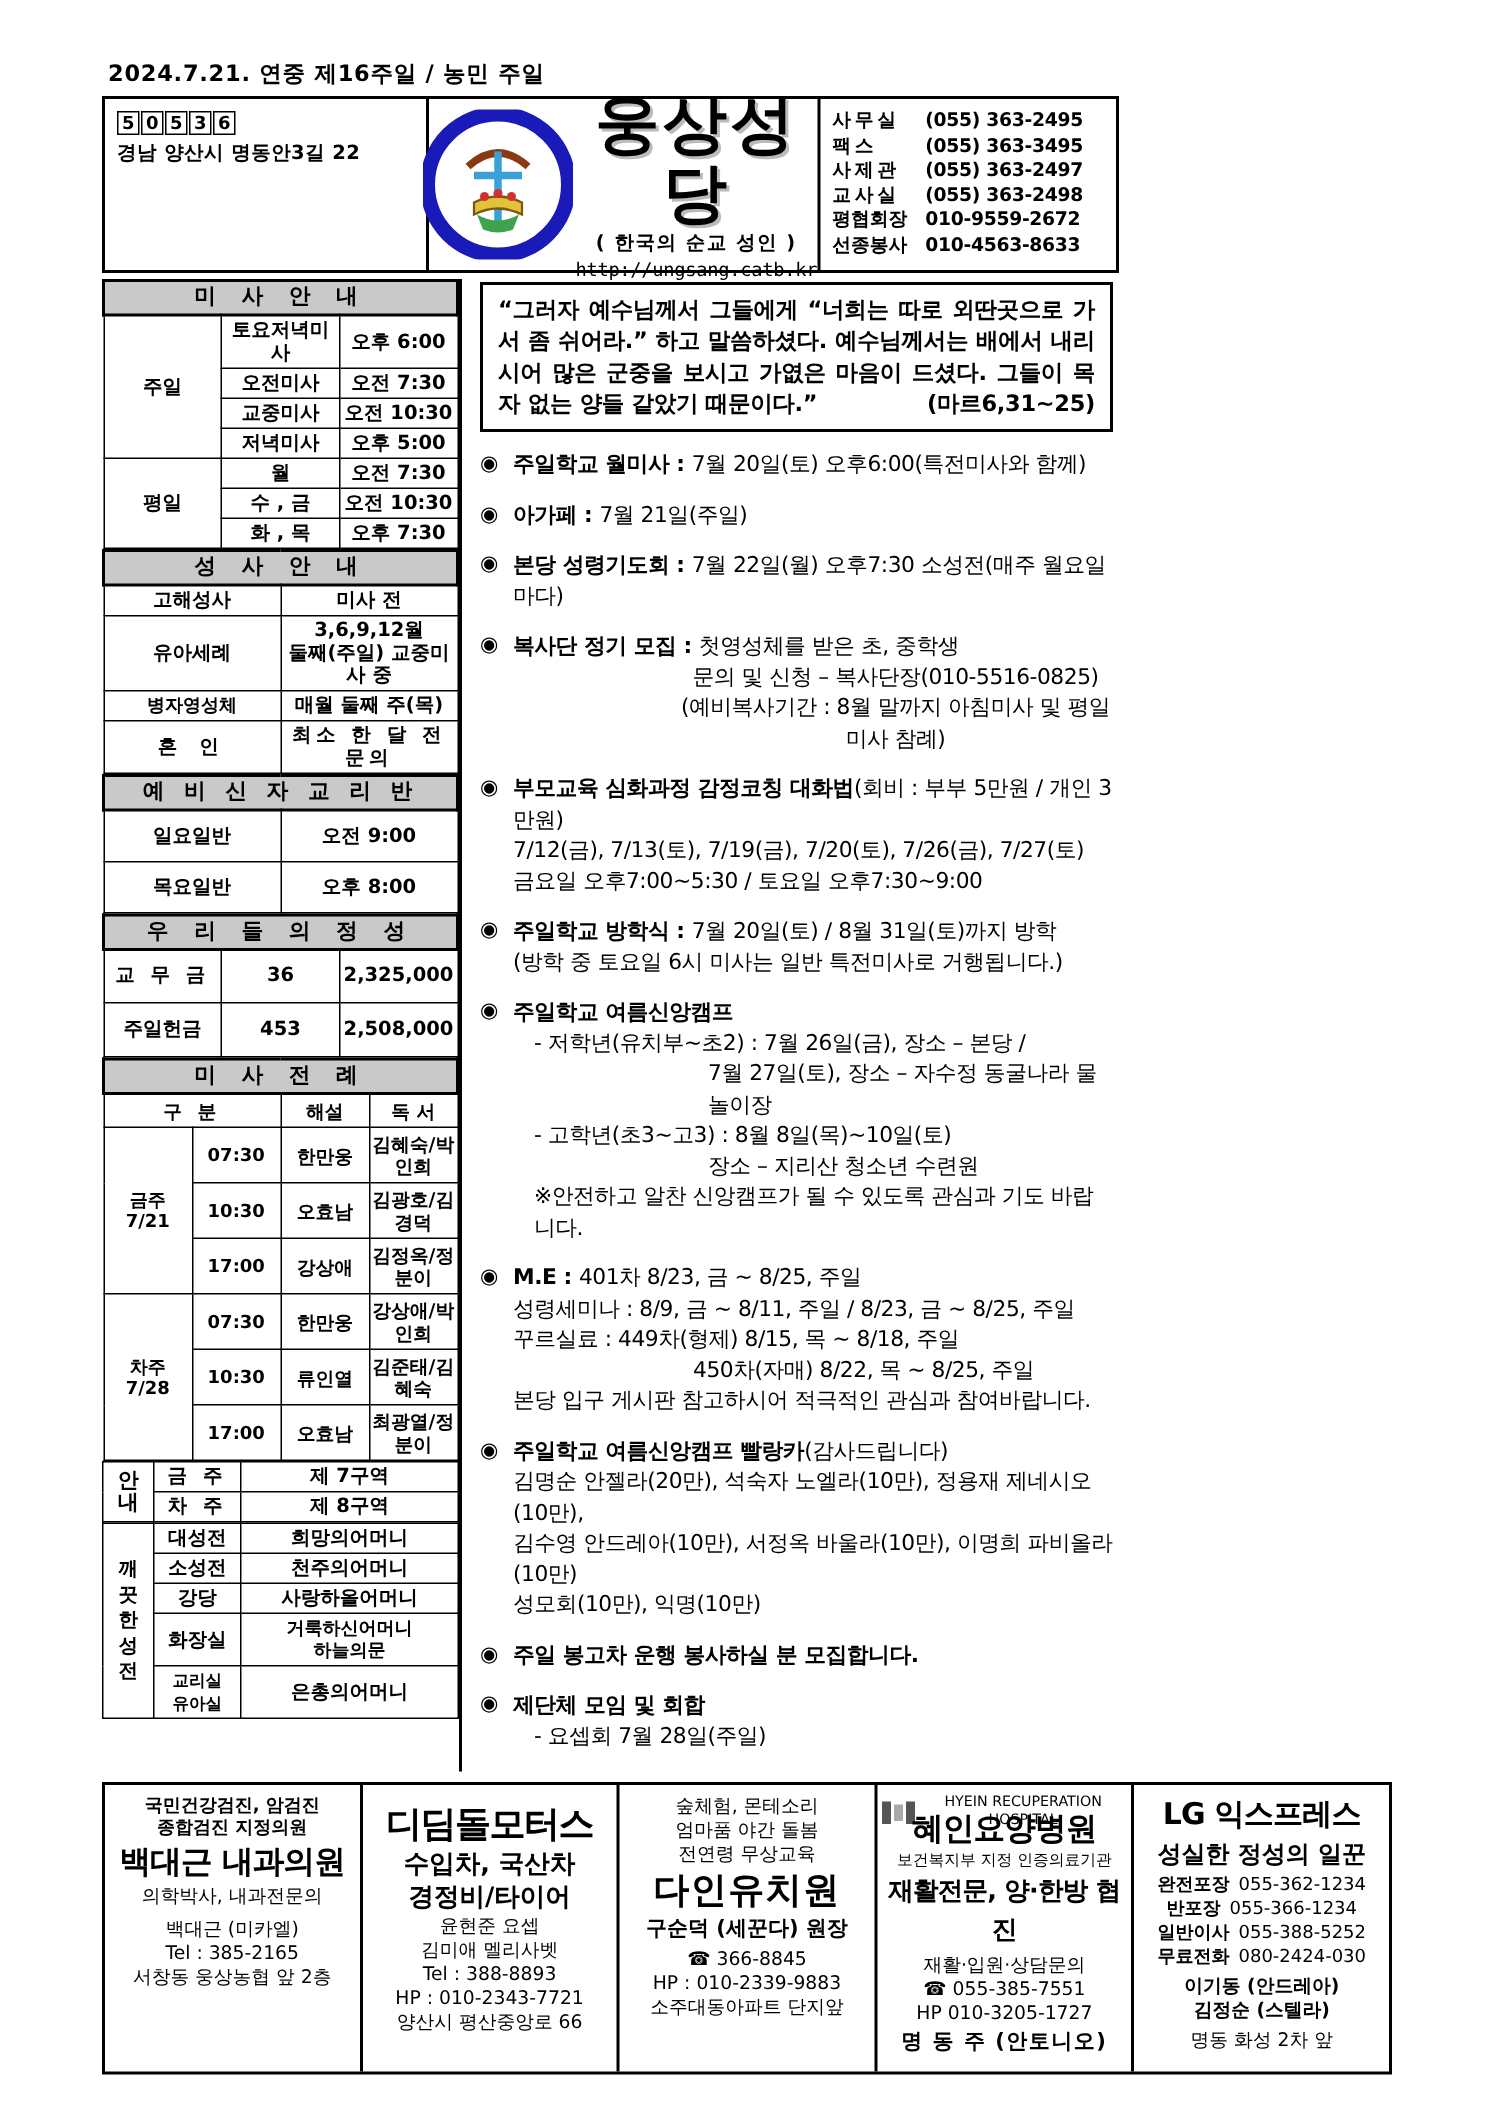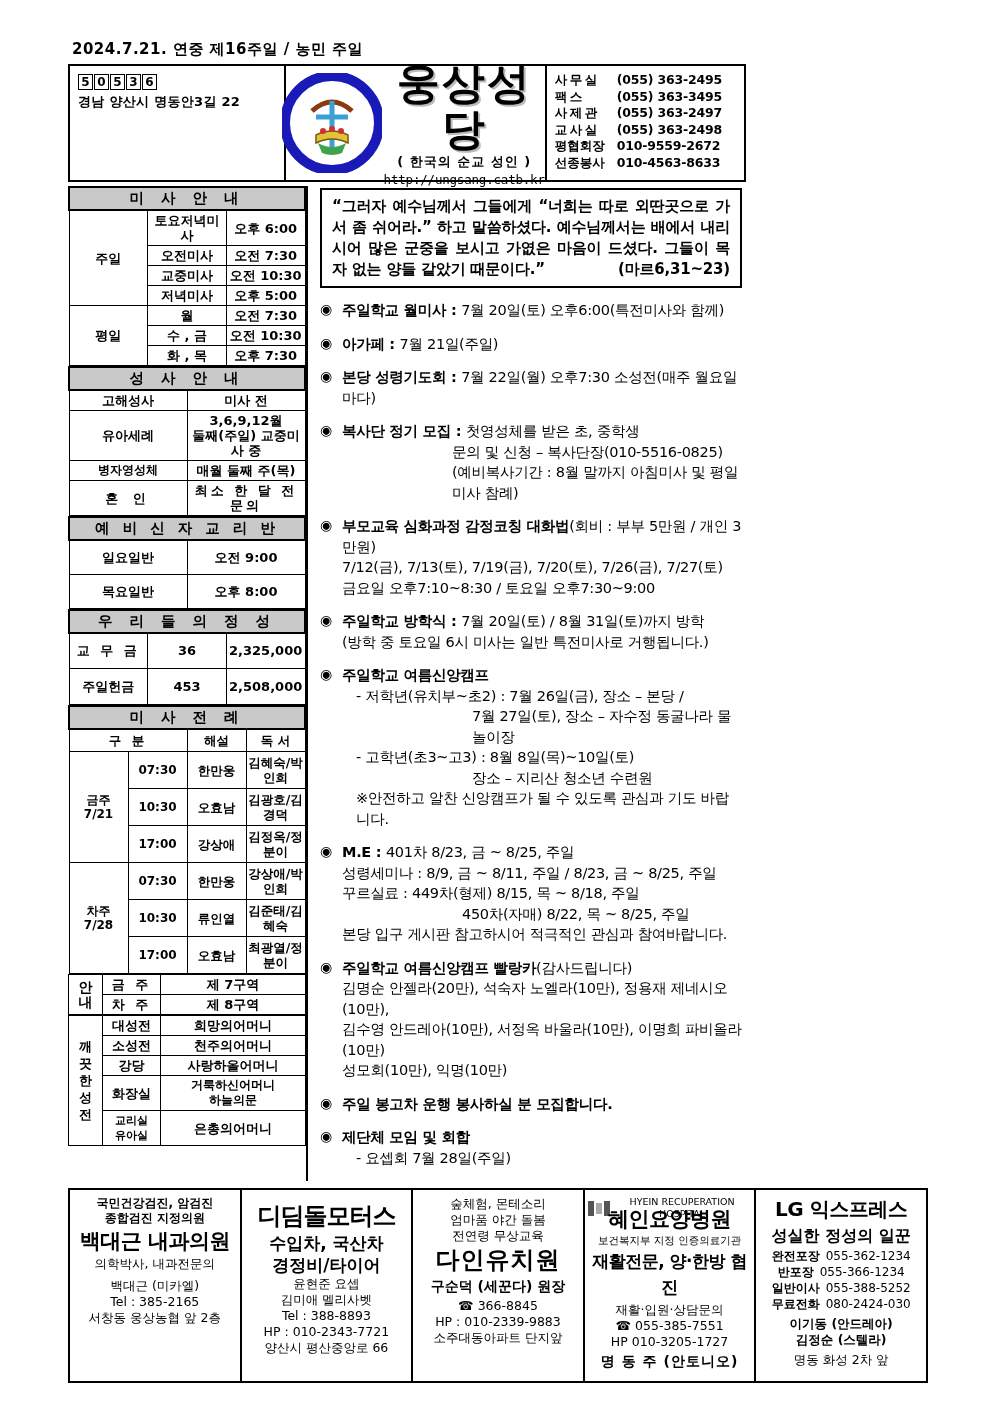--- a/index.html
+++ b/index.html
@@ -141,21 +141,21 @@
   }
   ul.ann > li::before {
     content: "◉";
     position: absolute;
     left: 0; top: -1px;
     font-size: 14px;
   }
   .b { font-weight: bold; }
   .ln { display: block; }
   .ind1 { padding-left: 14px; display: block; }
-  .ind2 { padding-left: 110px; display: block; }
+  .ind2 { padding-left: 110px; display: block; text-align: center; }
   .ind3 { padding-left: 130px; display: block; }
   .ind4 { padding-left: 120px; display: block; }
 
   
   .ads {
     position: absolute;
     left: 68px; top: 1188px;
     width: 860px; height: 195px;
     display: flex;
     border: 2px solid #000;
@@ -443,21 +443,21 @@
         </tr>
       </tbody>
         </table>
 
     </div>
 
     <div class="col-right">
 
       <div class="quote">
         <span>“그러자 예수님께서 그들에게 “너희는 따로 외딴곳으로 가서 좀 쉬어라.” 하고 말씀하셨다. 예수님께서는 배에서 내리시어 많은 군중을 보시고 가엾은 마음이 드셨다. 그들이 목자 없는 양들 같았기 때문이다.”</span>
-        <span class="ref">(마르6,31~23)</span>
+        <span class="ref">(마르6,31~25)</span>
       </div>
 
       <ul class="ann">
 
         <li>
           <span class="b">주일학교 월미사 : </span><span>7월 20일(토) 오후6:00(특전미사와 함께)</span>
         </li>
 
         <li>
           <span class="b">아가페 : </span><span>7월 21일(주일)</span>
@@ -469,21 +469,21 @@
 
         <li>
           <span class="b">복사단 정기 모집 : </span><span>첫영성체를 받은 초, 중학생</span>
           <span class="ind2">문의 및 신청 – 복사단장(010-5516-0825)</span>
           <span class="ind2">(예비복사기간 : 8월 말까지 아침미사 및 평일 미사 참례)</span>
         </li>
 
         <li>
           <span class="b">부모교육 심화과정 감정코칭 대화법</span><span>(회비 : 부부 5만원 / 개인 3만원)</span>
           <span class="ln">7/12(금), 7/13(토), 7/19(금), 7/20(토), 7/26(금), 7/27(토)</span>
-          <span class="ln">금요일 오후7:10~8:30 / 토요일 오후7:30~9:00</span>
+          <span class="ln">금요일 오후7:00~5:30 / 토요일 오후7:30~9:00</span>
         </li>
 
         <li>
           <span class="b">주일학교 방학식 : </span><span>7월 20일(토) / 8월 31일(토)까지 방학</span>
           <span class="ln">(방학 중 토요일 6시 미사는 일반 특전미사로 거행됩니다.)</span>
         </li>
 
         <li>
           <span class="b">주일학교 여름신앙캠프</span>
           <span class="ind1">- 저학년(유치부~초2) : 7월 26일(금), 장소 – 본당 /</span>

